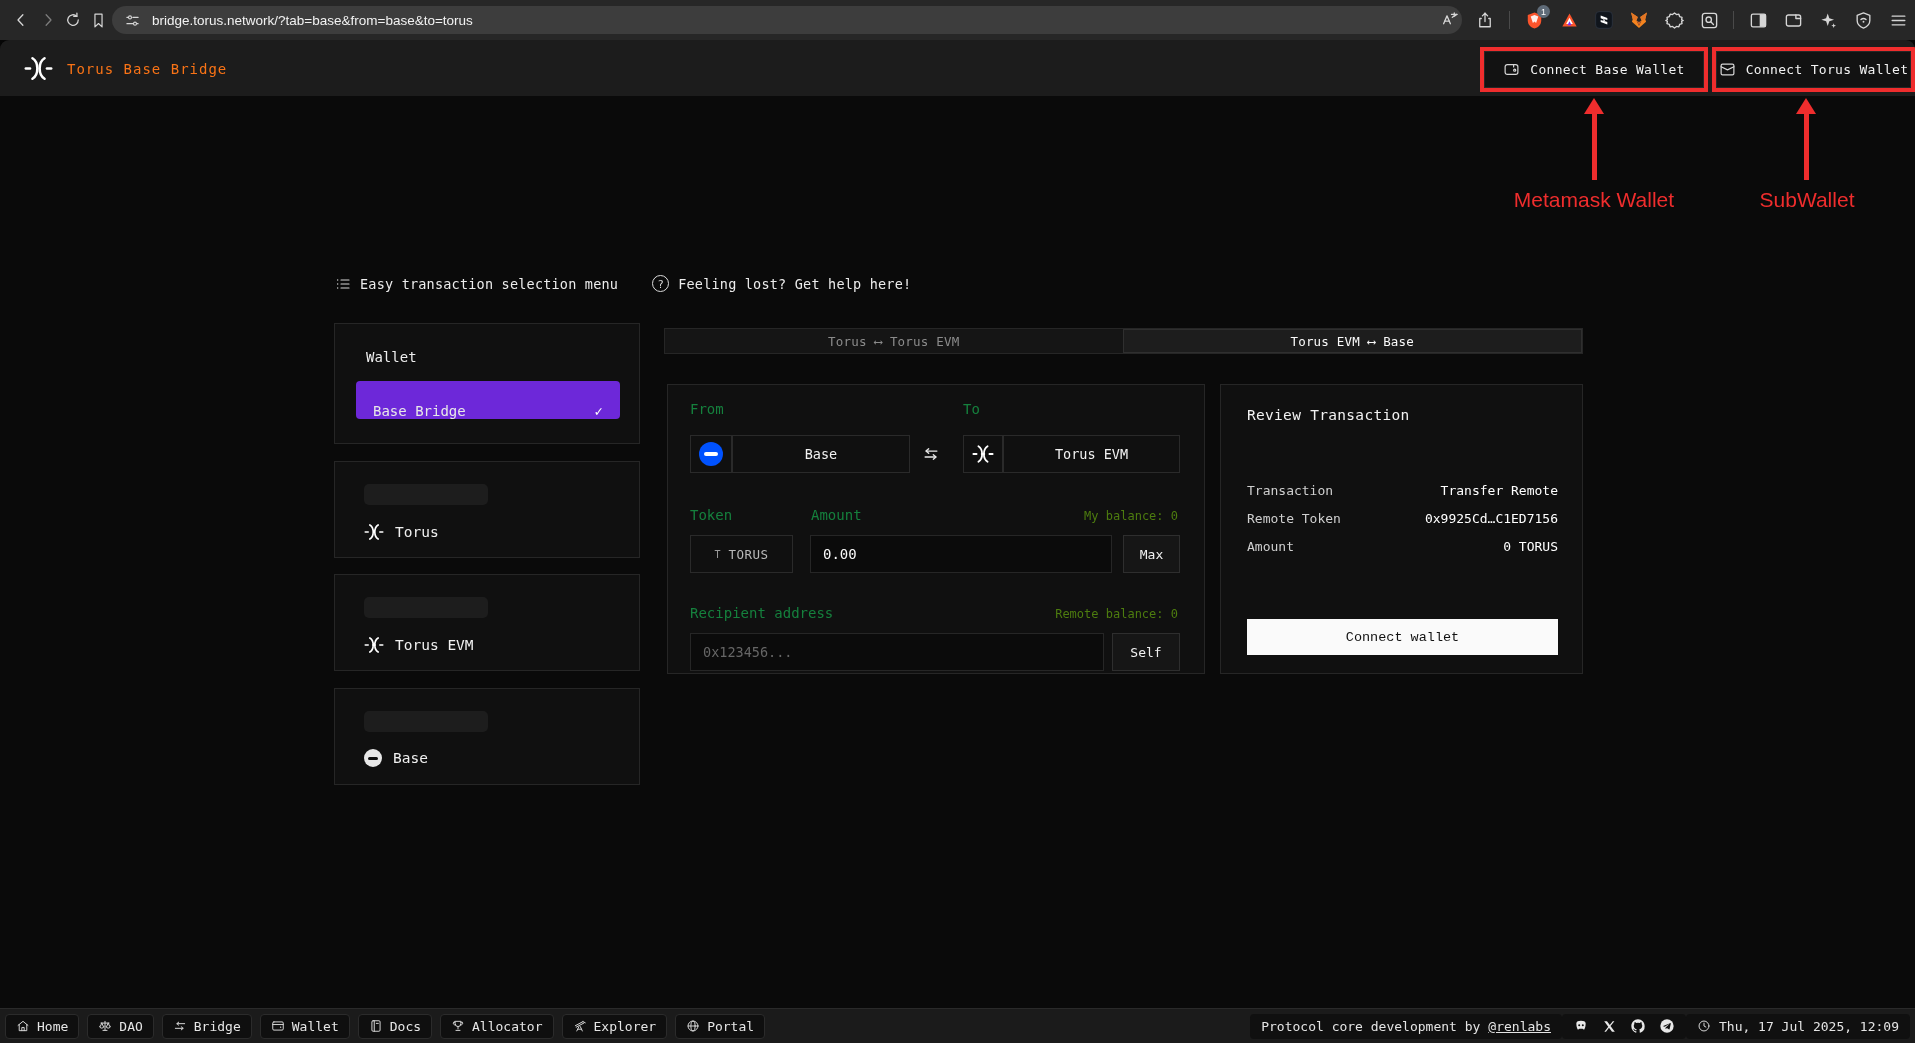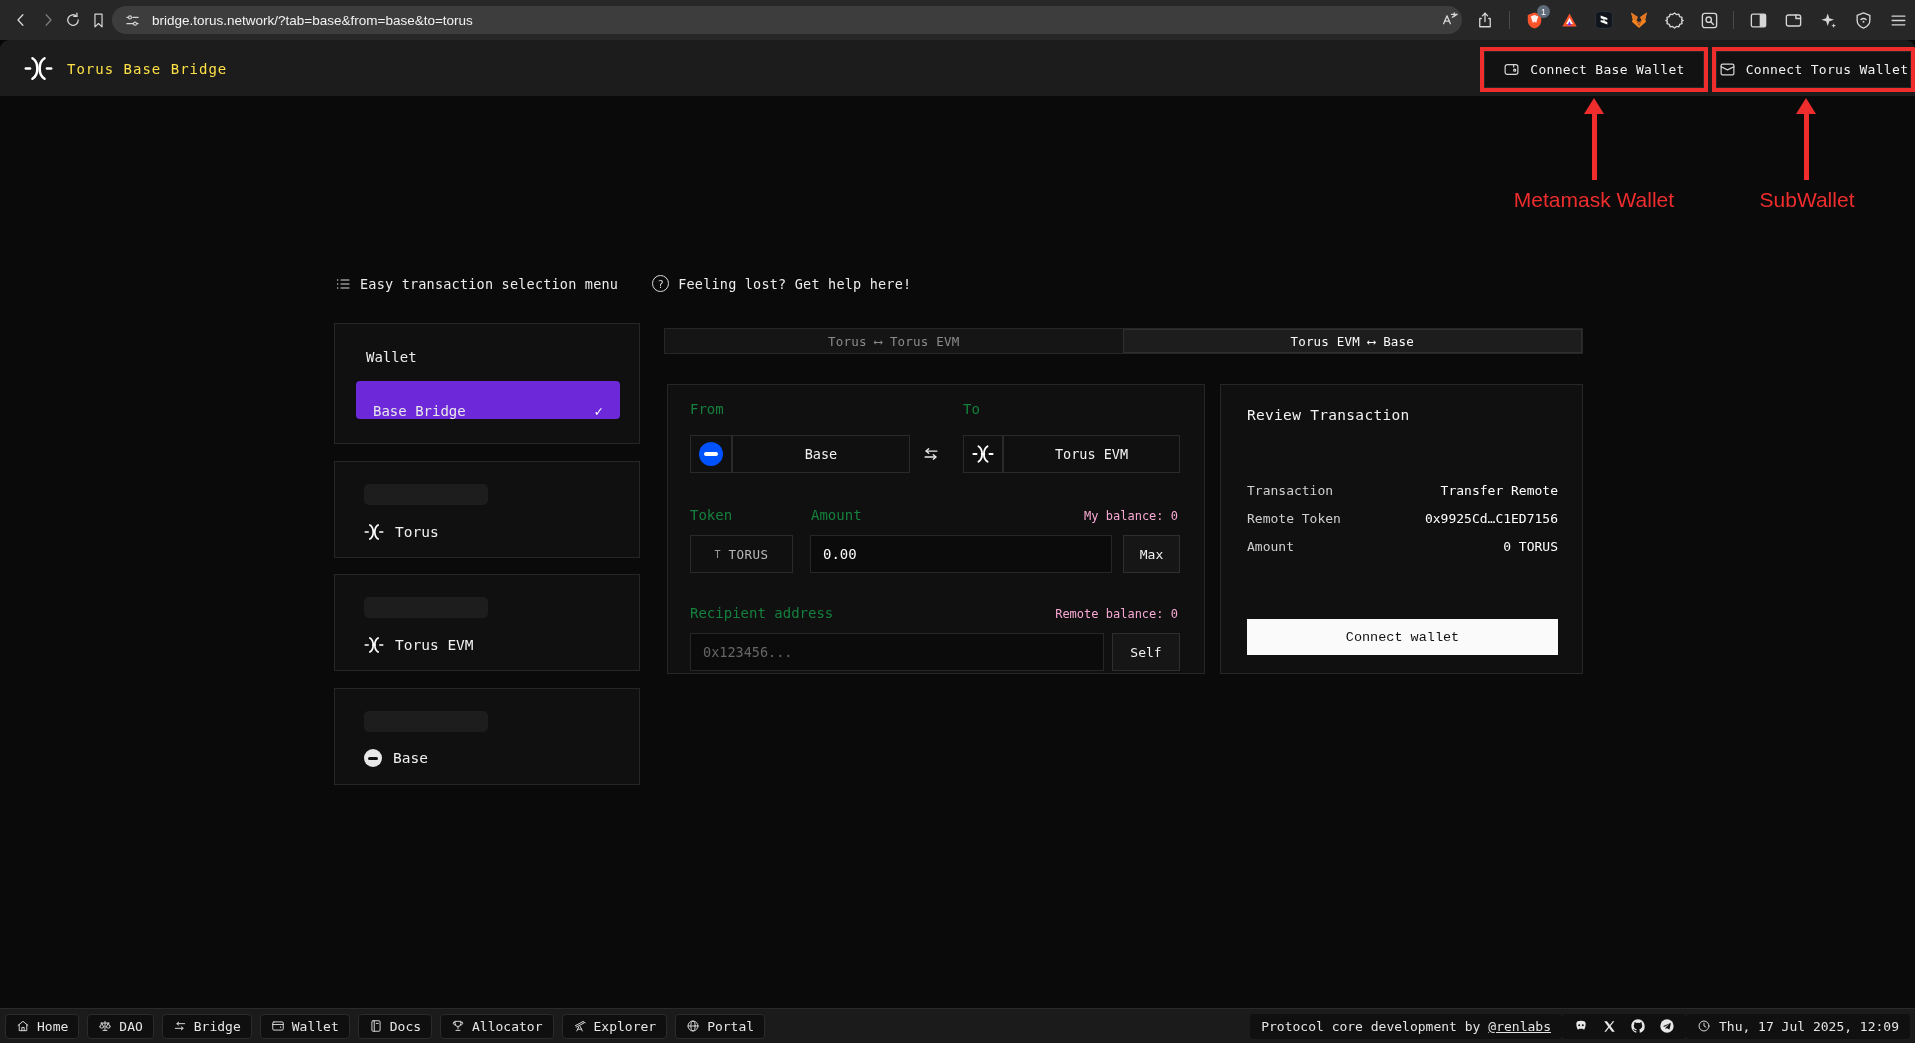--- a/index.html
+++ b/index.html
@@ -19,21 +19,21 @@
   .ext { width:22px; height:22px; display:flex; align-items:center; justify-content:center; position:relative; }
   .vdiv { width:1px; height:18px; background:#4a4a4a; }
   .badge { position:absolute; top:-4px; right:-5px; min-width:13px; height:13px; border-radius:7px; background:#5f6b78;
            color:#fff; font-family:"Liberation Sans",sans-serif; font-size:9px; display:flex; align-items:center; justify-content:center; padding:0 3px; }
 
   
   .app { position:absolute; top:40px; left:0; width:1915px; height:1003px; background:#0a0a0a; border-radius:9px 9px 0 0; overflow:hidden; }
 
   .app-header { position:absolute; top:0; left:0; width:100%; height:56px; background:#1c1c1c; }
   .brand { position:absolute; left:24px; top:14px; display:flex; align-items:center; gap:14px; }
-  .brand-title { font-size:14px; letter-spacing:1px; color:#fde047; }
+  .brand-title { font-size:14px; letter-spacing:1px; color:#f97316; }
 
   .red-box { position:absolute; top:7px; height:45px; border:4px solid #ef2d2d; }
   .red-box.b1 { left:1480px; width:228px; }
   .red-box.b2 { left:1712px; width:203px; }
   .connect-btn { width:100%; height:100%; background:#121212; border:1px solid #262626; display:flex; align-items:center; justify-content:center; gap:10px;
                  font-size:13px; color:#f2f2f2; letter-spacing:.3px; cursor:pointer; font-family:inherit; }
 
   .arrow { position:absolute; width:20px; }
   .arrow .shaft { position:absolute; left:7.5px; top:14px; width:5px; height:68px; background:#ef2d2d; }
   .arrow .head { position:absolute; left:0; top:0; width:0; height:0; border-left:10px solid transparent; border-right:10px solid transparent; border-bottom:16px solid #ef2d2d; }
@@ -65,21 +65,21 @@
   .tab.inactive { color:#8b8b8b; background:#151515; }
   .tab.active { color:#fafafa; background:#1d1d1d; border:1px solid #2f2f2f; }
 
   
   .form-card { left:667px; top:344px; width:538px; height:290px; }
   .flabel { position:absolute; font-size:14px; color:#15803d; }
   .fbox { position:absolute; border:1px solid #2a2a2a; display:flex; align-items:center; justify-content:center; background:#101010; }
   .name-box { font-size:13.5px; color:#f2f2f2; }
   .base-coin { width:24px; height:24px; border-radius:50%; background:#0052ff; position:relative; }
   .base-coin::after { content:""; position:absolute; left:5px; top:10px; width:14px; height:4px; border-radius:2px; background:#fff; }
-  .muted { position:absolute; font-size:12px; color:#f9a8d4; }
+  .muted { position:absolute; font-size:12px; color:#4d7c0f; }
   .t-input { position:absolute; background:#0b0b0b; border:1px solid #262626; color:#fafafa; font-family:inherit; font-size:14px; padding:0 12px; outline:none; }
   .t-input::placeholder { color:#666; }
   .sm-btn { position:absolute; background:#161616; border:1px solid #2e2e2e; color:#f0f0f0; font-family:inherit; font-size:13px;
             display:flex; align-items:center; justify-content:center; cursor:pointer; }
   .token-sel { position:absolute; border:1px solid #2a2a2a; background:#101010; display:flex; align-items:center; justify-content:center; gap:8px; cursor:pointer; }
   .token-t { font-size:10px; color:#9a9a9a; } .token-sym { font-size:12.5px; color:#b8b8b8; letter-spacing:.5px; }
 
   
   .review-card { left:1220px; top:344px; width:363px; height:290px; }
   .review-title { position:absolute; left:26px; top:22px; font-size:14.5px; color:#f2f2f2; letter-spacing:.3px; }

